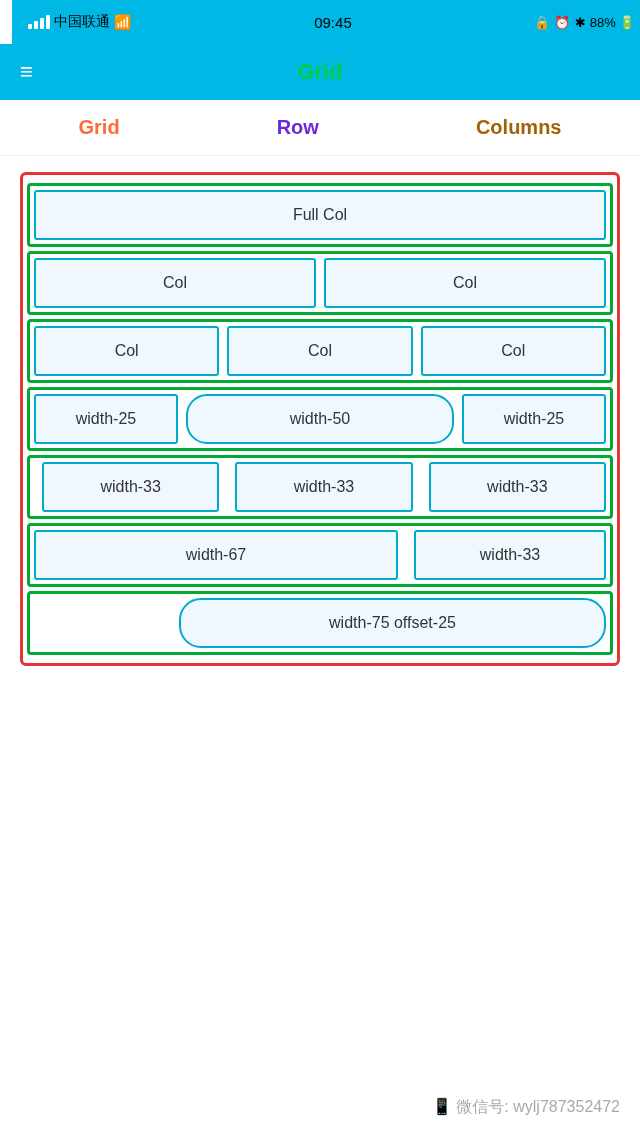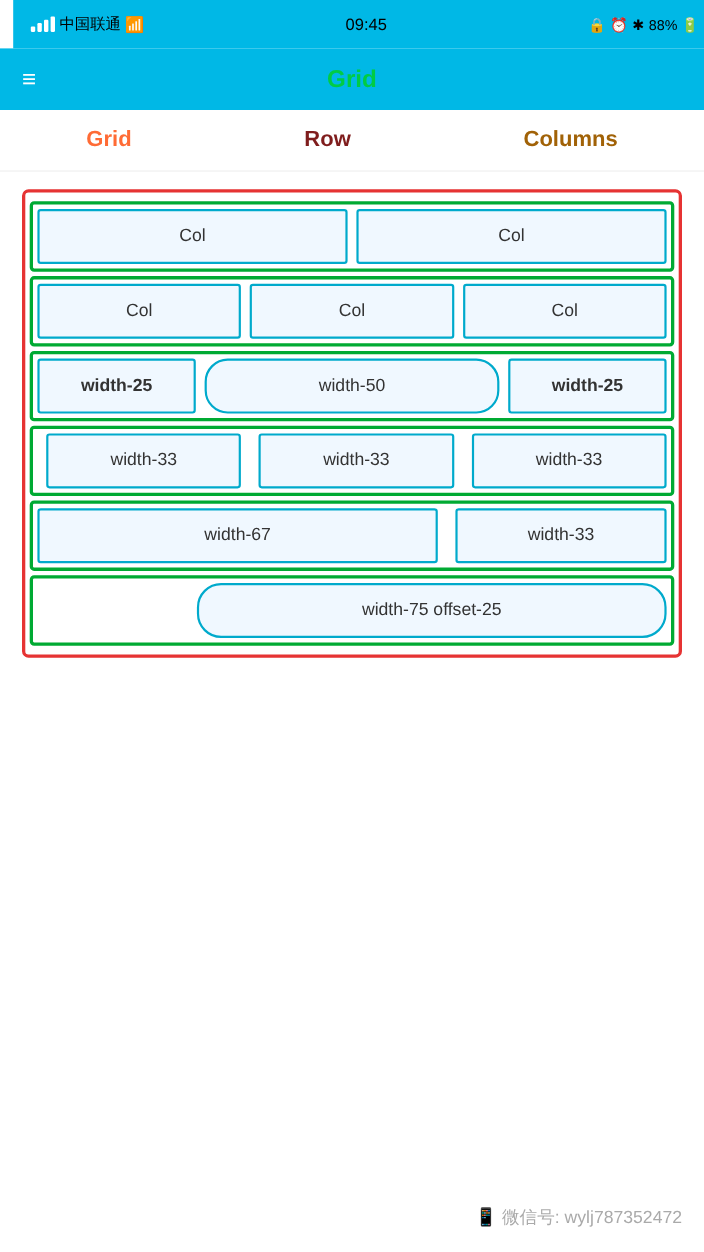--- a/index.html
+++ b/index.html
@@ -71,21 +71,21 @@
       align-items: center;
       justify-content: space-around;
       border-bottom: 1px solid #eee;
     }
     .tab-item {
       font-size: 20px;
       font-weight: 600;
       cursor: pointer;
     }
     .tab-grid { color: #ff6b35; }
-    .tab-row { color: #7f1d1d; }
+    .tab-row { color: #6d28d9; }
     .tab-columns { color: #a16207; }
 
     
     .content {
       padding: 16px 20px;
     }
 
     
     .grid-outer {
       border: 3px solid #e63333;
@@ -118,21 +118,21 @@
       color: #333;
       display: flex;
       align-items: center;
       justify-content: center;
     }
 
     
     .col-full { flex: 1; }
     .col-half { flex: 1; }
     .col-third { flex: 1; }
-    .col-w25 { flex: 25; font-weight: bold; }
+    .col-w25 { flex: 25; }
     .col-w50 { flex: 50; border-radius: 21px; }
     .col-w33 { flex: 33.33; margin-left: 12px; }
     .col-w67 { flex: 66.67; }
     .col-w75 { flex: 75; }
 
     
     .col-offset25 { margin-left: 25%; flex: 75; border-radius: 22px; }
 
     
     .footer {
@@ -174,20 +174,23 @@
 
 <div class="tab-bar">
   <div class="tab-item tab-grid">Grid</div>
   <div class="tab-item tab-row">Row</div>
   <div class="tab-item tab-columns">Columns</div>
 </div>
 
 <div class="content">
   <div class="grid-outer" id="grid-container">
 
+  <div class="grid-row">
+        <div class="grid-cell col-full">Full Col</div>
+      </div>
       <div class="grid-row">
         <div class="grid-cell col-half">Col</div>
         <div class="grid-cell col-half">Col</div>
       </div>
       <div class="grid-row">
         <div class="grid-cell col-third">Col</div>
         <div class="grid-cell col-third">Col</div>
         <div class="grid-cell col-third">Col</div>
       </div>
       <div class="grid-row">

